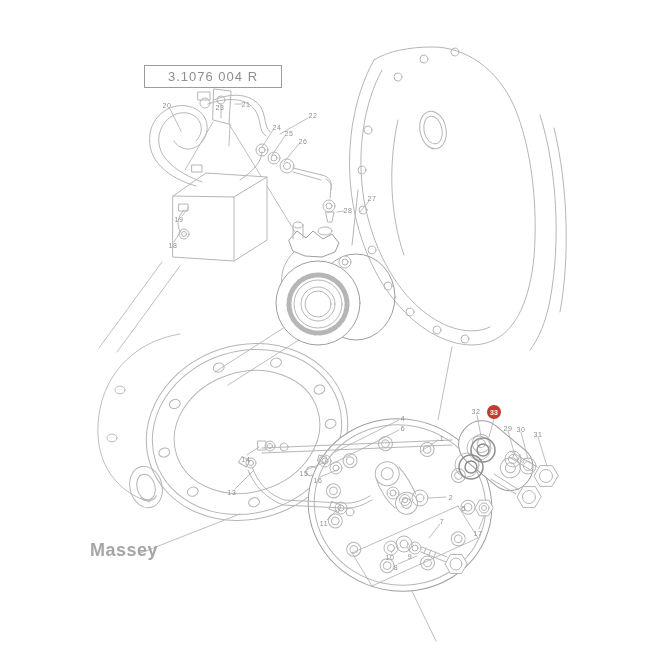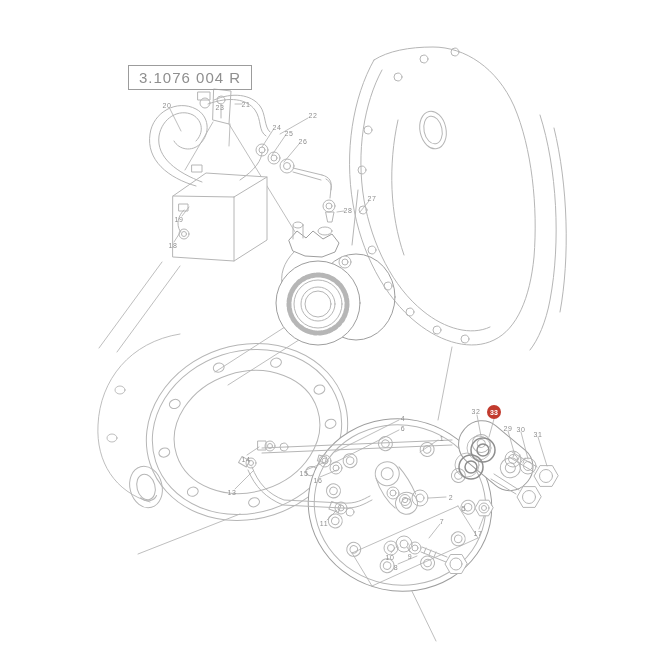--- a/index.html
+++ b/index.html
@@ -11,22 +11,22 @@
        font-family:"Liberation Sans",sans-serif;}
   #diagram{position:absolute;left:0;top:0;}
   #diagram *{fill:none;stroke:var(--line);stroke-width:1;stroke-linecap:round;stroke-linejoin:round;}
   #diagram .wfill{fill:#ffffff;}
   #diagram .dk{stroke:var(--line-dark);}
   #diagram .bold{stroke:#8e8e8e;stroke-width:1.5;}
   #diagram .thin{stroke:#adadad;stroke-width:.8;}
   #diagram .teeth{stroke-width:5;stroke-dasharray:3 2.2;}
   .part-label{position:absolute;transform:translate(-50%,-50%);font-size:7px;
               color:var(--label);letter-spacing:.5px;white-space:nowrap;}
-  #ref-box{position:absolute;left:128px;top:65px;padding:3px 10px;border:1px solid #9c9c9c;
-           color:#8f8f8f;font-size:15px;letter-spacing:1px;}
+  #ref-box{position:absolute;left:144px;top:65px;padding:3px 23px;border:1px solid #9c9c9c;
+           color:#8f8f8f;font-size:13px;letter-spacing:1px;}
   #highlight-badge{position:absolute;width:14px;height:14px;border-radius:50%;
            background:var(--highlight);color:#fff;font-size:7px;font-weight:bold;
            display:flex;align-items:center;justify-content:center;transform:translate(-50%,-50%);}
   #logo{position:absolute;left:90px;top:543px;line-height:15px;font-weight:bold;letter-spacing:.5px;}
   #logo span{font-size:18px;}
   #logo .l1{color:var(--logo-gray);}
   #logo .red{color:var(--logo-red);}
   #logo .lt{color:var(--logo-light);}
 </style>
 </head>
@@ -329,13 +329,14 @@
     <span class="part-label" style="left: 396px; top: 567px;">8</span>
     <span class="part-label" style="left: 476px; top: 411px;">32</span>
     <span class="part-label" style="left: 508px; top: 428px;">29</span>
     <span class="part-label" style="left: 521px; top: 429px;">30</span>
     <span class="part-label" style="left: 538px; top: 434px;">31</span>
   </div>
 
 <div id="highlight-badge" style="left: 494px; top: 412px;">33</div>
 
 <div id="logo">
+  <div><span class="l1">Massey</span></div>
 </div>
 
 </body></html>

